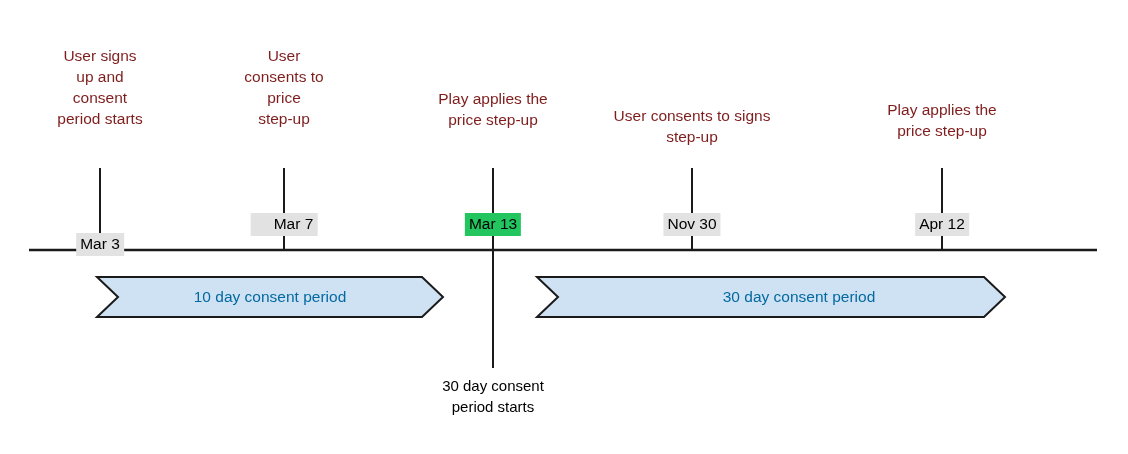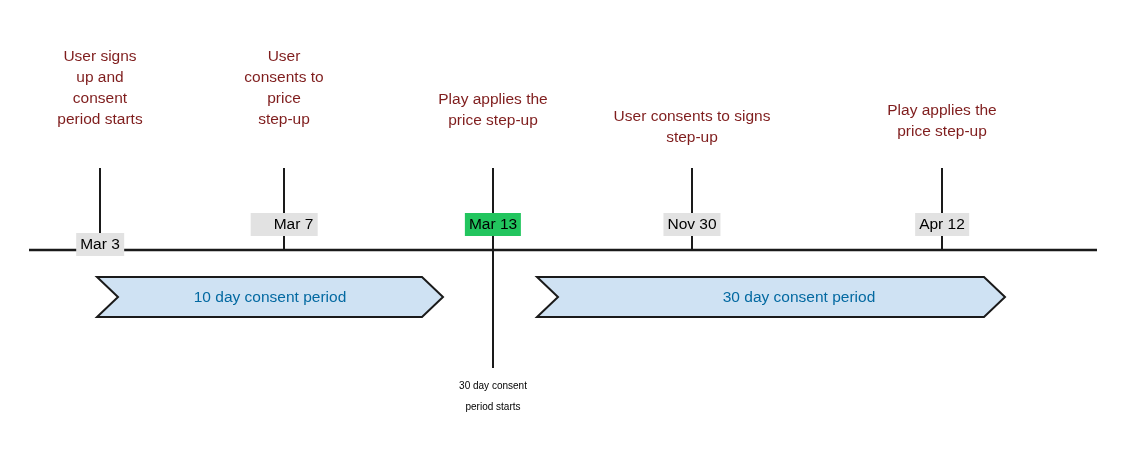--- a/index.html
+++ b/index.html
@@ -51,21 +51,21 @@
     font-size: 15.5px;
     line-height: 20px;
     color: #0369a1;
     text-align: center;
     transform: translate(-50%, -50%);
     white-space: nowrap;
   }
   .below-label {
     position: absolute;
     text-align: center;
-    font-size: 10px;
+    font-size: 15px;
     line-height: 21px;
     color: #000000;
     white-space: pre-line;
     transform: translateX(-50%);
   }
 </style>
 </head>
 <body>
 
 <div id="diagram">

